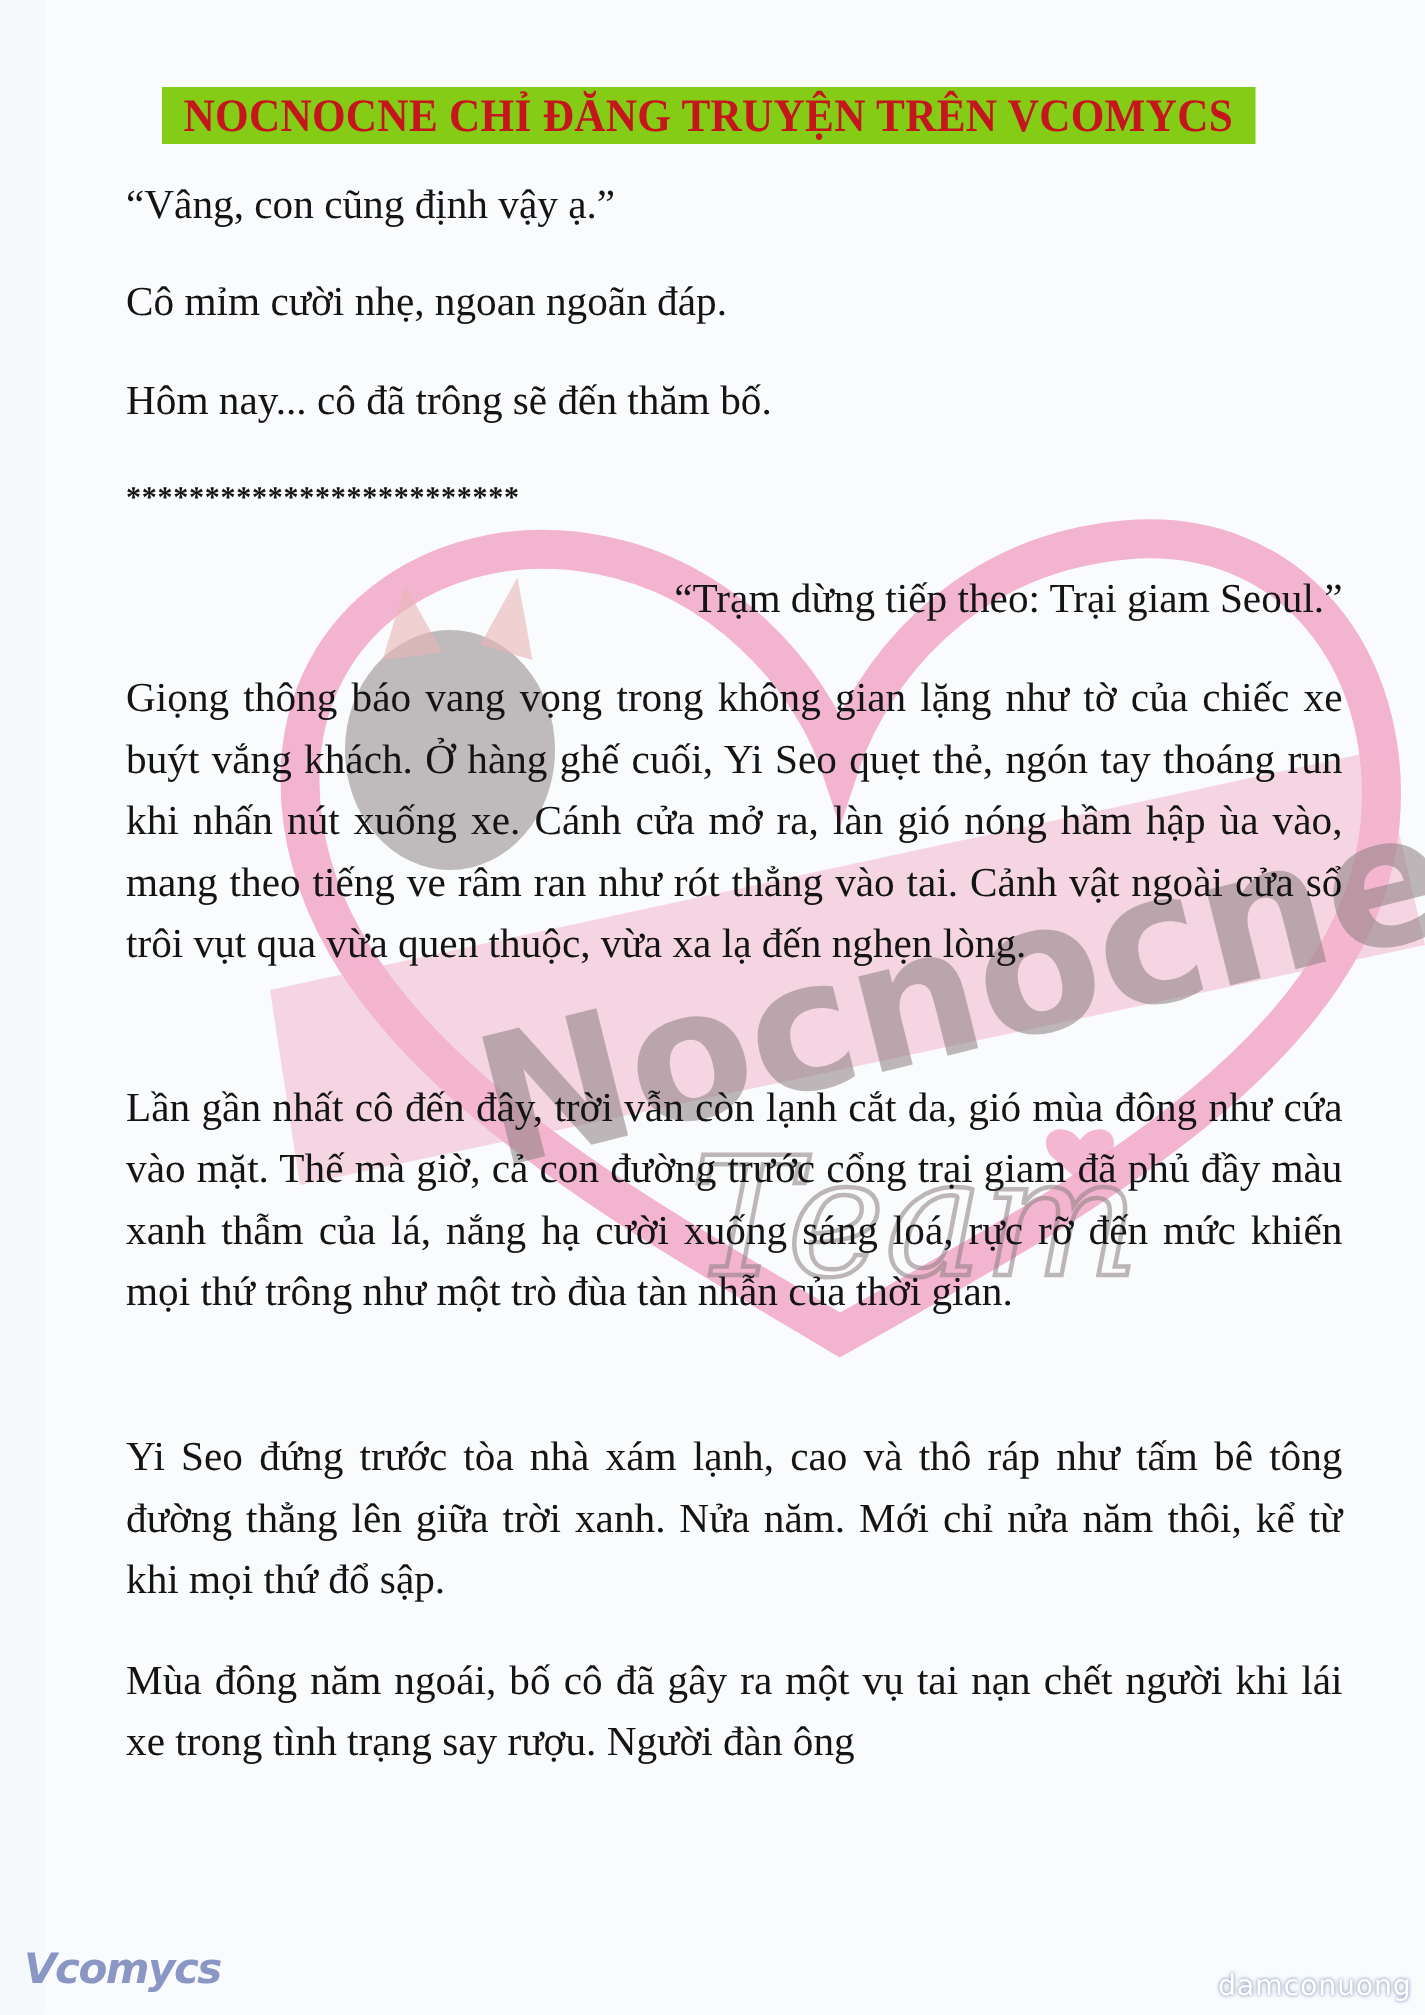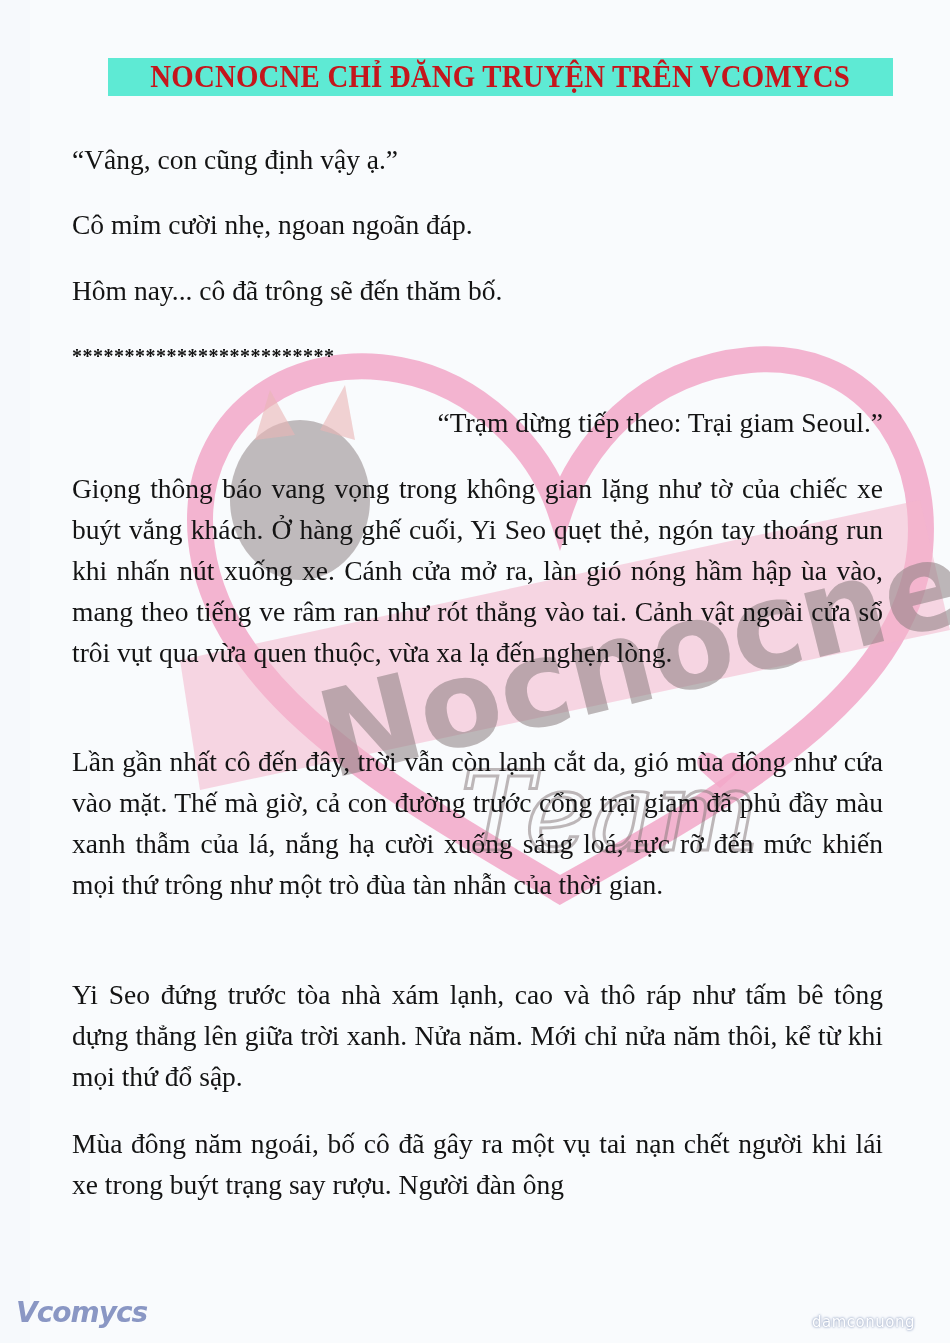--- a/index.html
+++ b/index.html
@@ -9,41 +9,41 @@
       position: relative;
       font-family: "Liberation Serif", "DejaVu Serif", serif;
       color: #141414;
     }
     .page {
       position: absolute; left: 30px; top: 0; width: 920px; height: 1343px;
       background: #f9fbfd;
     }
     .watermark { position: absolute; left: 130px; top: 330px; width: 800px; height: 620px; pointer-events: none; }
     .banner {
-      position: absolute; left: 108px; top: 58px; width: 785px; height: 38px;
-      background: #5eead4;
+      position: absolute; left: 108px; top: 58px; width: 729px; height: 38px;
+      background: #84cc16;
       display: flex; align-items: center; justify-content: center;
     }
     .banner-text {
       font-family: "Liberation Serif", serif; font-weight: bold;
       font-size: 31px; color: #c4161c; letter-spacing: 0.2px;
       transform: scaleX(0.93); white-space: nowrap;
     }
-    .text { position: absolute; left: 72px; width: 811px; font-size: 27.5px; line-height: 41px; margin-top: 24px; }
+    .text { position: absolute; left: 84px; width: 811px; font-size: 27.5px; line-height: 41px; }
     .text p { margin: 0; }
     .justify { text-align: justify; text-align-last: left; }
     .stars { font-size: 20px; letter-spacing: 0.5px; font-weight: bold; }
     .logo-vcomycs {
       position: absolute; left: 16px; top: 1296px;
       font-family: "DejaVu Sans", sans-serif; font-style: italic; font-weight: bold;
       font-size: 28px; color: #8a97c4; letter-spacing: -1px; text-align: center;
     }
     .logo-damcon {
       position: absolute; left: 812px; top: 1313px;
-      font-family: "DejaVu Sans", sans-serif; font-size: 15px; color: #ffffff;
+      font-family: "DejaVu Sans", sans-serif; font-size: 19px; color: #ffffff;
       text-shadow: 0 0 2px #9aa8c6, 0 0 3px #9aa8c6; letter-spacing: 0.5px;
     }
   </style>
 </head>
 <body>
 
 <div class="page">
 
   <svg class="watermark" viewBox="0 0 800 620">
     <path d="M400 560 C 250 470, 40 360, 40 190 C 40 80, 140 20, 240 40 C 320 55, 380 120, 400 180 C 420 120, 480 40, 590 30 C 700 20, 770 110, 760 220 C 745 370, 560 470, 400 560 Z" fill="none" stroke="#f2a7c8" stroke-width="26" opacity="0.85"></path>
@@ -76,20 +76,20 @@
 <div class="text" style="top:378px;text-align:right;">
     <p>“Trạm dừng tiếp theo: Trại giam Seoul.”</p>
   </div>
 <div class="text justify" style="top:444px;">
     <p>Giọng thông báo vang vọng trong không gian lặng như tờ của chiếc xe buýt vắng khách. Ở hàng ghế cuối, Yi Seo quẹt thẻ, ngón tay thoáng run khi nhấn nút xuống xe. Cánh cửa mở ra, làn gió nóng hầm hập ùa vào, mang theo tiếng ve râm ran như rót thẳng vào tai. Cảnh vật ngoài cửa sổ trôi vụt qua vừa quen thuộc, vừa xa lạ đến nghẹn lòng.</p>
   </div>
 <div class="text justify" style="top:717px;">
     <p>Lần gần nhất cô đến đây, trời vẫn còn lạnh cắt da, gió mùa đông như cứa vào mặt. Thế mà giờ, cả con đường trước cổng trại giam đã phủ đầy màu xanh thẫm của lá, nắng hạ cười xuống sáng loá, rực rỡ đến mức khiến mọi thứ trông như một trò đùa tàn nhẫn của thời gian.</p>
   </div>
 <div class="text justify" style="top:950px;">
-    <p>Yi Seo đứng trước tòa nhà xám lạnh, cao và thô ráp như tấm bê tông dựng thẳng lên giữa trời xanh. Nửa năm. Mới chỉ nửa năm thôi, kể từ khi mọi thứ đổ sập.</p>
+    <p>Yi Seo đứng trước tòa nhà xám lạnh, cao và thô ráp như tấm bê tông đường thẳng lên giữa trời xanh. Nửa năm. Mới chỉ nửa năm thôi, kể từ khi mọi thứ đổ sập.</p>
   </div>
 <div class="text justify" style="top:1099px;">
-    <p>Mùa đông năm ngoái, bố cô đã gây ra một vụ tai nạn chết người khi lái xe trong buýt trạng say rượu. Người đàn ông</p>
+    <p>Mùa đông năm ngoái, bố cô đã gây ra một vụ tai nạn chết người khi lái xe trong tình trạng say rượu. Người đàn ông</p>
   </div>
 
 <div class="logo-vcomycs">Vcomycs</div>
 <div class="logo-damcon">damconuong</div>
 
 </body></html>

